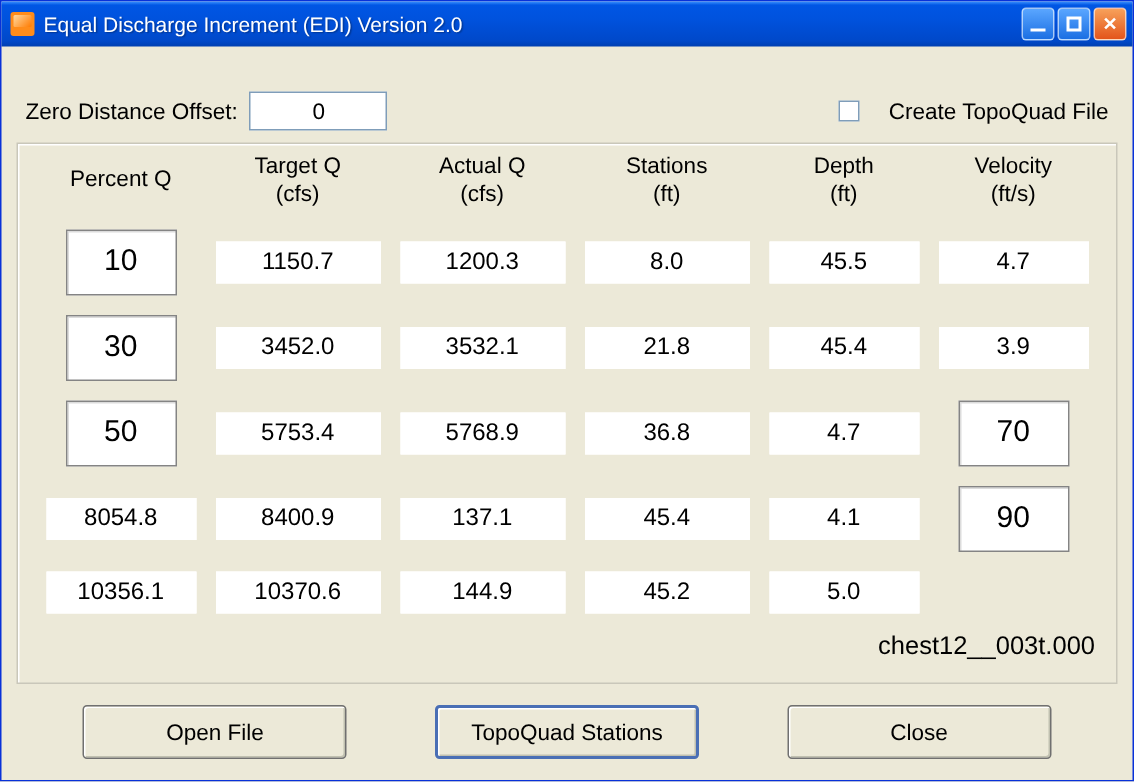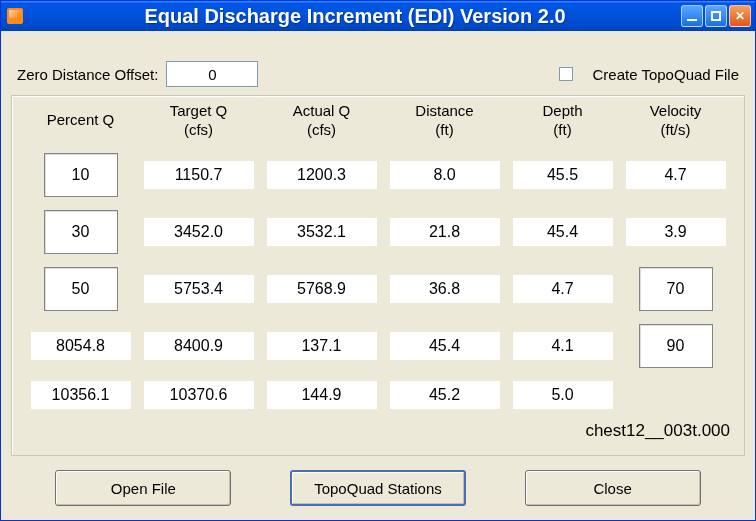--- a/index.html
+++ b/index.html
@@ -38,25 +38,24 @@
     display: inline-block;
   }
   .titlebar-icon::before {
     content: "";
     position: absolute;
     left: 2px; top: 2px; width: 12px; height: 8px;
     background: linear-gradient(135deg,#ffd9a0 0%, #ff7a00 100%);
     border-radius: 1px;
   }
   .titlebar-text {
-    font-weight: bold;
-    font-size: 20px;
+    font-weight: normal;
+    font-size: 14px;
     text-shadow: 1px 1px 1px rgba(0,0,0,0.3);
     flex: 1;
-    text-align: center;
   }
   .titlebar-btns { display: flex; gap: 2px; }
   .tb-btn {
     width: 22px;
     height: 22px;
     border-radius: 3px;
     border: 1px solid rgba(255,255,255,0.6);
     color: white;
     display: flex;
     align-items: center;
@@ -122,21 +121,21 @@
   }
   .pqbox {
     background: white;
     border: 1px solid #848484;
     height: 44px;
     width: 74px;
     margin: 0 auto;
     display:flex;
     align-items:center;
     justify-content:center;
-    font-size: 16px;
+    font-size: 20px;
     box-shadow: inset 1px 1px 0 #dcdcdc;
   }
   .filename {
     text-align:right;
     font-size: 17px;
     margin-top: 12px;
   }
   .btnrow {
     display:flex;
     justify-content: space-around;
@@ -185,21 +184,21 @@
         <span class="checkbox"></span>
         <span>Create TopoQuad File</span>
       </label>
     </div>
 
     <div class="frame">
       <div class="grid">
         <div class="hdr"><span>Percent Q</span></div>
         <div class="hdr"><span>Target Q</span><br><span>(cfs)</span></div>
         <div class="hdr"><span>Actual Q</span><br><span>(cfs)</span></div>
-        <div class="hdr"><span>Distance</span><br><span>(ft)</span></div>
+        <div class="hdr"><span>Stations</span><br><span>(ft)</span></div>
         <div class="hdr"><span>Depth</span><br><span>(ft)</span></div>
         <div class="hdr"><span>Velocity</span><br><span>(ft/s)</span></div>
 
         <div class="pqbox">10</div>
         <div class="cellbox">1150.7</div>
         <div class="cellbox">1200.3</div>
         <div class="cellbox">8.0</div>
         <div class="cellbox">45.5</div>
         <div class="cellbox">4.7</div>
 

